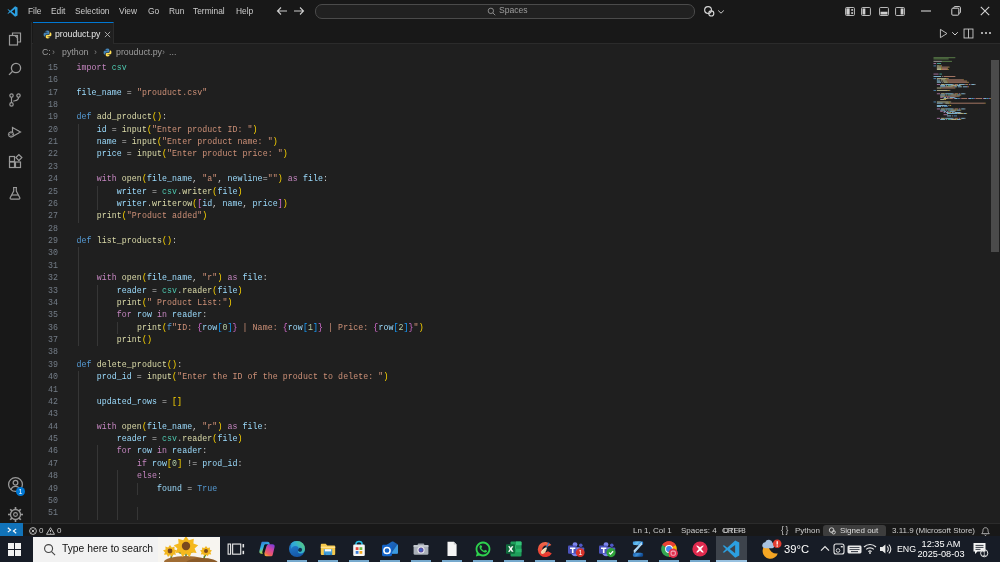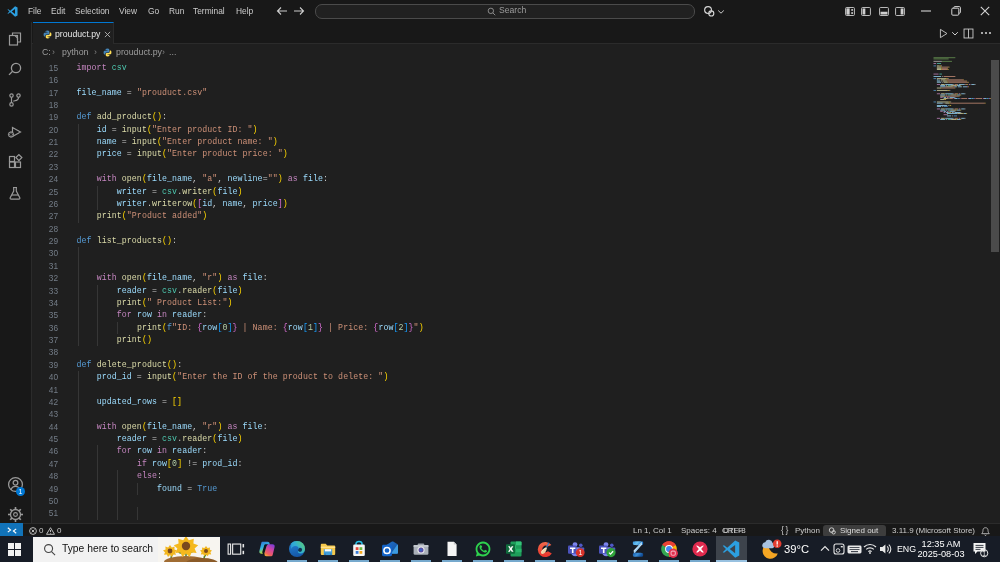--- a/index.html
+++ b/index.html
@@ -23,21 +23,21 @@
   
   #crumbs { position:absolute; left:32px; top:44px; width:968px; height:16px; background:#1f1f1f;
     color:#9d9d9d; font-size:8.8px; line-height:16px; }
 
   
   #actbar { position:absolute; left:0; top:22px; width:32px; height:501px; background:#181818;
     border-right:1px solid #2b2b2b; }
 
   
   #gutter { position:absolute; left:0; top:61.8px; width:58px; text-align:right;
-    font-family:Liberation Sans, sans-serif; font-size:8.3px; line-height:12.375px; color:#747d88; }
+    font-family:Liberation Mono, monospace; font-size:8.3px; line-height:12.375px; color:#747d88; }
   #codes { position:absolute; left:76.5px; top:61.8px; font-family:"Liberation Mono", monospace;
     font-size:8.25px; line-height:12.375px; color:#cccccc; letter-spacing:0.08px; }
   #codes div { white-space:pre; height:12.375px; }
   .k { color:#c586c0; } .d { color:#569cd6; } .fn { color:#dcdcaa;text-align:center; } .v { color:#9cdcfe; }
   .m { color:#4ec9b0; } .s { color:#ce9178; } .n { color:#b5cea8; }
   .b1 { color:#ffd700; } .b2 { color:#da70d6; } .b3 { color:#179fff; }
   .ig { position:absolute; width:1px; background:#363636; }
 
   
   #statusbar { position:absolute; left:0; top:523px; width:1000px; height:13px; background:#181818;
@@ -73,21 +73,21 @@
       <path d="M11 5 H2 M5 1.5 L1.5 5 L5 8.5" stroke="#cccccc" stroke-width="1.1" fill="none"></path>
     </svg>
     <svg class="abs" style="left:293px;top:6px" width="12" height="10" viewBox="0 0 12 10">
       <path d="M1 5 H10 M7 1.5 L10.5 5 L7 8.5" stroke="#cccccc" stroke-width="1.1" fill="none"></path>
     </svg>
     <div id="tsearch"></div>
     <svg class="abs" style="left:487px;top:6.5px" width="9" height="9" viewBox="0 0 14 14">
       <circle cx="6" cy="6" r="4.2" fill="none" stroke="#9d9d9d" stroke-width="1.3"></circle>
       <line x1="9.2" y1="9.2" x2="12.8" y2="12.8" stroke="#9d9d9d" stroke-width="1.3"></line>
     </svg>
-    <span class="abs" style="left:499px;top:0;height:22px;line-height:21px;color:#9d9d9d;font-size:8.6px">Search</span>
+    <span class="abs" style="left:499px;top:0;height:22px;line-height:21px;color:#9d9d9d;font-size:8.6px">Spaces</span>
 
     <svg class="abs" style="left:703px;top:5px" width="13" height="13" viewBox="0 0 16 16">
       <circle cx="6.2" cy="6.2" r="4.2" fill="none" stroke="#d6d6d6" stroke-width="1.4"></circle>
       <circle cx="10.2" cy="10.4" r="3.1" fill="none" stroke="#d6d6d6" stroke-width="1.4"></circle>
     </svg>
     <svg class="abs" style="left:717px;top:9px" width="8" height="6" viewBox="0 0 8 6">
       <path d="M1.2 1.5 L4 4.2 L6.8 1.5" stroke="#cccccc" stroke-width="1" fill="none"></path>
     </svg>
 
     <svg class="abs" style="left:845px;top:6.5px" width="10" height="9" viewBox="0 0 12 11">

